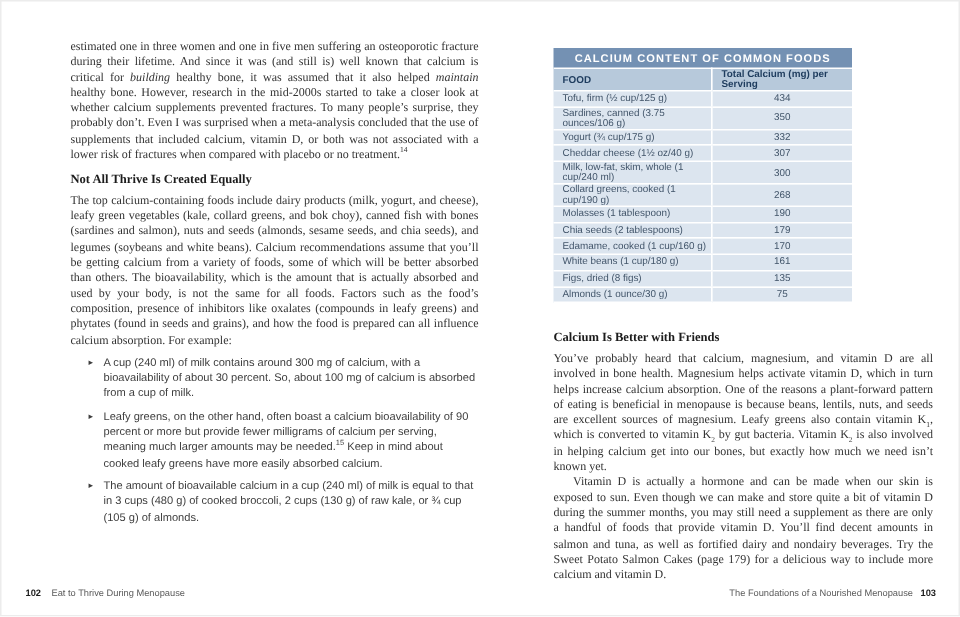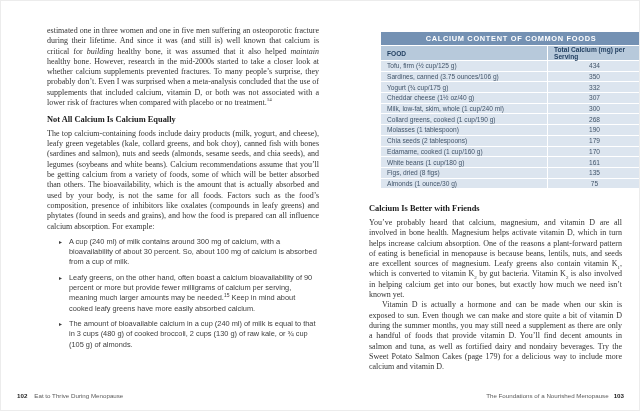--- a/index.html
+++ b/index.html
@@ -26,21 +26,21 @@
 
   ul.bullets{list-style:none;margin:5px 0 0 0;padding:0 0 0 12px;}
   ul.bullets li{
     position:relative;padding-left:10px;margin:0 0 5px 0;
     font-family:"Liberation Sans", sans-serif;font-size:7.4px;line-height:10.3px;
     color:#3d3d3d;text-align:left;
   }
   .tri{position:absolute;left:0;top:0.5px;font-size:6px;color:#3d3d3d;}
 
   
-  .caltable{position:absolute;left:60px;top:31px;width:260px;border-collapse:collapse;
+  .caltable{position:absolute;left:48px;top:31px;width:199px;border-collapse:collapse;
     font-family:"Liberation Sans", sans-serif;}
   .caltable .titlebar td{
     background:#7491b3;color:#ffffff;font-size:7.4px;font-weight:bold;
     letter-spacing:0.7px;text-align:center;height:13px;padding:0;
     border-bottom:1.5px solid #fff;
   }
   .caltable th{
     background:#b7c9db;color:#1e3c5e;font-size:6.6px;font-weight:bold;
     text-align:left;height:12px;padding:0 0 0 6px;border-bottom:1.5px solid #fff;
   }
@@ -69,21 +69,21 @@
 </style>
 </head>
 <body>
 
 <div class="spread">
 
   <div class="page page-left">
     <div class="textcol textcol-left">
       <p class="body"><span>estimated one in three women and one in five men suffering an osteoporotic fracture during their lifetime. And since it was (and still is) well known that calcium is critical for </span><span class="ital">building</span><span> healthy bone, it was assumed that it also helped </span><span class="ital">maintain</span><span> healthy bone. However, research in the mid-2000s started to take a closer look at whether calcium supplements prevented fractures. To many people’s surprise, they probably don’t. Even I was surprised when a meta-analysis concluded that the use of supplements that included calcium, vitamin D, or both was not associated with a lower risk of fractures when compared with placebo or no treatment.</span><sup class="fn">14</sup></p>
 
-      <h3 class="sect">Not All Calcium Is Calcium Equally</h3>
+      <h3 class="sect">Not All Thrive Is Created Equally</h3>
       <p class="body">The top calcium-containing foods include dairy products (milk, yogurt, and cheese), leafy green vegetables (kale, collard greens, and bok choy), canned fish with bones (sardines and salmon), nuts and seeds (almonds, sesame seeds, and chia seeds), and legumes (soybeans and white beans). Calcium recommendations assume that you’ll be getting calcium from a variety of foods, some of which will be better absorbed than others. The bioavailability, which is the amount that is actually absorbed and used by your body, is not the same for all foods. Factors such as the food’s composition, presence of inhibitors like oxalates (compounds in leafy greens) and phytates (found in seeds and grains), and how the food is prepared can all influence calcium absorption. For example:</p>
 
       <ul class="bullets">
         <li><span class="tri">▸</span><span>A cup (240 ml) of milk contains around 300 mg of calcium, with a bioavailability of about 30 percent. So, about 100 mg of calcium is absorbed from a cup of milk.</span></li>
         <li><span class="tri">▸</span><span>Leafy greens, on the other hand, often boast a calcium bioavailability of 90 percent or more but provide fewer milligrams of calcium per serving, meaning much larger amounts may be needed.</span><sup class="fn">15</sup><span> Keep in mind about cooked leafy greens have more easily absorbed calcium.</span></li>
         <li><span class="tri">▸</span><span>The amount of bioavailable calcium in a cup (240 ml) of milk is equal to that in 3 cups (480 g) of cooked broccoli, 2 cups (130 g) of raw kale, or ¾ cup (105 g) of almonds.</span></li>
       </ul>
     </div>
 
     <div class="footer footer-left">
@@ -147,21 +147,21 @@
             <td class="val">135</td>
           </tr>
       <tr>
             <td class="food">Almonds (1 ounce/30 g)</td>
             <td class="val">75</td>
           </tr>
     </tbody>
       </table>
 
     <div class="rightcol-body">
-      <h3 class="sect" style="margin-top:0;">Calcium Is Better with Friends</h3>
+      <h3 class="sect" style="margin-top:16px;">Calcium Is Better with Friends</h3>
       <p class="body"><span>You’ve probably heard that calcium, magnesium, and vitamin D are all involved in bone health. Magnesium helps activate vitamin D, which in turn helps increase calcium absorption. One of the reasons a plant-forward pattern of eating is beneficial in menopause is because beans, lentils, nuts, and seeds are excellent sources of magnesium. Leafy greens also contain vitamin K</span><sub class="k">1</sub><span>, which is converted to vitamin K</span><sub class="k">2</sub><span> by gut bacteria. Vitamin K</span><sub class="k">2</sub><span> is also involved in helping calcium get into our bones, but exactly how much we need isn’t known yet.</span></p>
       <p class="body indent">Vitamin D is actually a hormone and can be made when our skin is exposed to sun. Even though we can make and store quite a bit of vitamin D during the summer months, you may still need a supplement as there are only a handful of foods that provide vitamin D. You’ll find decent amounts in salmon and tuna, as well as fortified dairy and nondairy beverages. Try the Sweet Potato Salmon Cakes (page 179) for a delicious way to include more calcium and vitamin D.</p>
     </div>
 
     <div class="footer footer-right">
       <span>The Foundations of a Nourished Menopause</span><span class="pagenum">103</span>
     </div>
   </div>
 
 </div>

